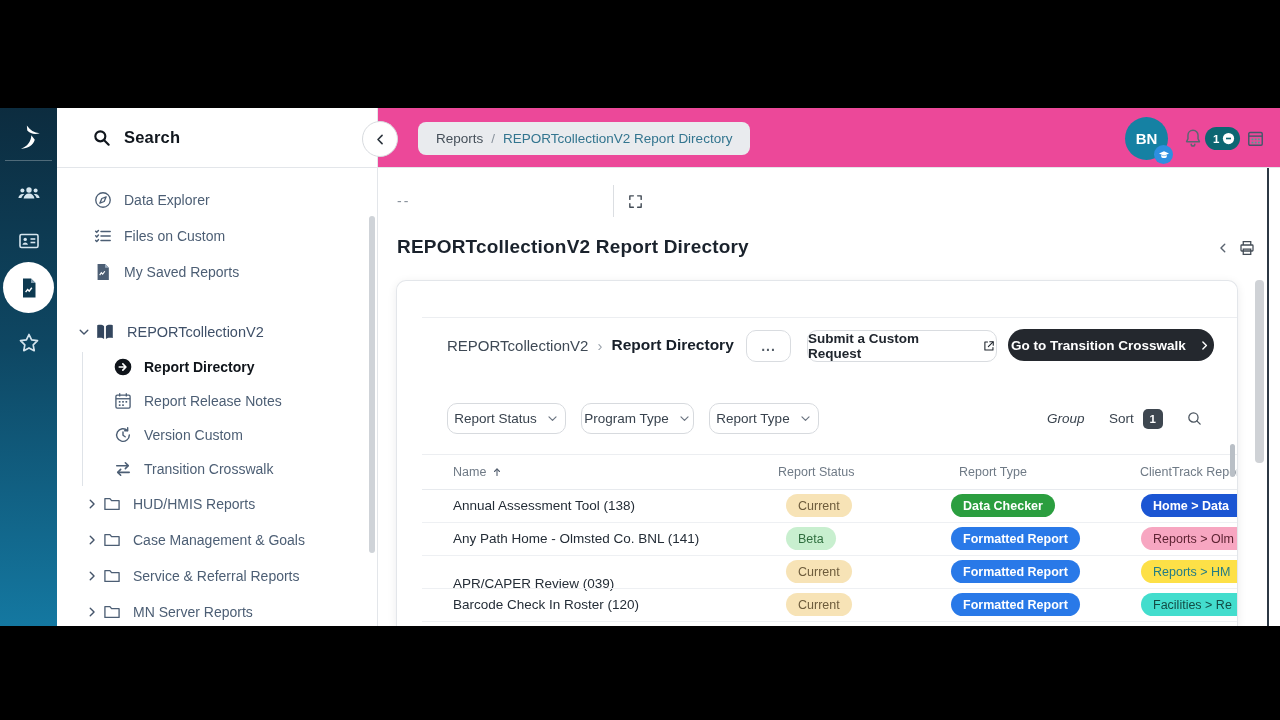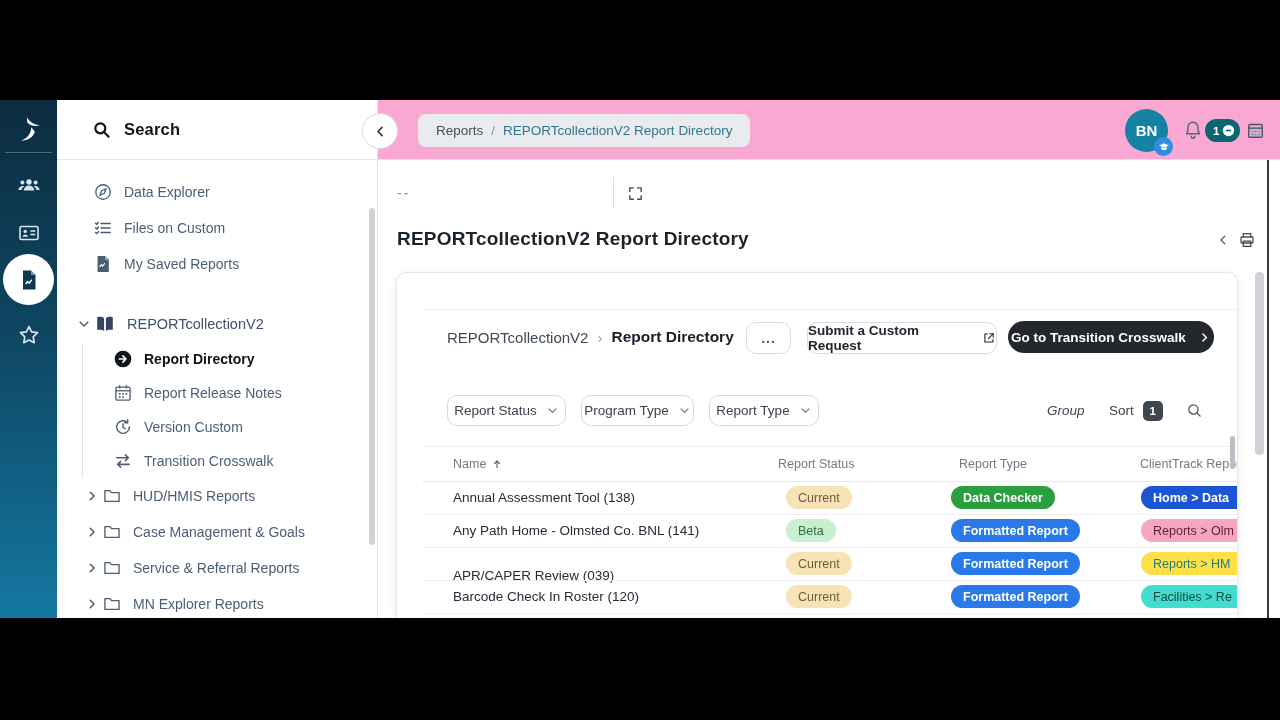--- a/index.html
+++ b/index.html
@@ -1,17 +1,17 @@
 <!DOCTYPE html>
 <html><head>
 <meta charset="utf-8">
 <style>
   html,body{margin:0;padding:0;background:#000;}
   #stage{position:relative;width:1280px;height:660px;background:#000;overflow:hidden;
-         font-family:"Liberation Sans",sans-serif;-webkit-font-smoothing:antialiased;}
+         font-family:"Liberation Sans",sans-serif;margin-top:8px;-webkit-font-smoothing:antialiased;}
   .app{position:absolute;left:0;top:100px;width:1280px;height:518px;background:#fff;}
 
   
   .rail{position:absolute;left:0;top:0;width:57px;height:100%;
         background:linear-gradient(180deg,#0c2c3f 0%,#0e4763 46%,#1478a1 100%);}
   .rail-logo{position:absolute;left:0;top:8px;width:57px;height:42px;display:flex;align-items:center;justify-content:center;}
   .rail-div{position:absolute;left:5px;right:5px;top:52px;height:1px;background:rgba(255,255,255,.28);}
   .rail-btn{position:absolute;left:0;width:57px;display:flex;justify-content:center;color:#d5e5ee;cursor:pointer;}
   .rail-circle{position:absolute;left:3px;top:154px;width:51px;height:51px;border-radius:50%;background:#fff;
                display:flex;align-items:center;justify-content:center;color:#0d3950;cursor:pointer;}
@@ -29,21 +29,21 @@
   .child{height:34px;padding-left:56px;}
   .child.active{color:#0f141a;font-weight:bold;}
   .folder-item{height:36px;padding-left:28px;}
   .chev{width:14px;height:14px;margin-right:3px;color:#44546a;flex:0 0 auto;}
   .nav-ic{width:20px;height:20px;flex:0 0 auto;}
   .parent .nav-ic{width:22px;height:22px;color:#33465e;}
   .indent-line{position:absolute;left:25px;top:244px;width:1px;height:134px;background:#dfe3e8;}
   .sb-scroll{position:absolute;right:2px;top:108px;width:6px;height:337px;background:#cfd3d8;border-radius:3px;cursor:pointer;}
 
   
-  .topbar{position:absolute;left:378px;top:0;width:902px;height:60px;background:#f9a8d4;border-bottom:1px solid #e3e6ea;box-sizing:border-box;}
+  .topbar{position:absolute;left:378px;top:0;width:902px;height:60px;background:#ec4899;border-bottom:1px solid #e3e6ea;box-sizing:border-box;}
   .collapse-btn{position:absolute;left:362px;top:13px;width:36px;height:36px;border-radius:50%;background:#fff;
                 border:1px solid #d8dbdf;box-sizing:border-box;display:flex;align-items:center;justify-content:center;
                 color:#2b333c;z-index:6;cursor:pointer;}
   .crumb-pill{position:absolute;left:40px;top:14px;height:33px;background:#e9ebee;border-radius:8px;
               display:flex;align-items:center;gap:8px;padding:0 18px;font-size:13.5px;cursor:pointer;}
   .crumb-section{color:#454f59;}
   .crumb-sep{color:#8a939d;}
   .crumb-page{color:#33758f;}
   .avatar{position:absolute;left:747px;top:9px;width:43px;height:43px;border-radius:50%;background:#1581a3;color:#fff;
           font-weight:bold;font-size:15px;display:flex;align-items:center;justify-content:center;cursor:pointer;}
@@ -281,21 +281,21 @@
             </svg>
           <span class="lbl">Service &amp; Referral Reports</span>
         </div>
         <div class="nav-item folder-item">
           <svg class="chev" viewBox="0 0 24 24" fill="none" stroke="currentColor" stroke-width="2.4" stroke-linecap="round" stroke-linejoin="round">
               <path d="M9 5.5L15.5 12 9 18.5"></path>
             </svg>
           <svg class="nav-ic" viewBox="0 0 24 24" fill="none" stroke="currentColor" stroke-width="1.6" stroke-linejoin="round">
               <path d="M3.5 5.5h6l2 2.5h9v10.5h-17z"></path>
             </svg>
-          <span class="lbl">MN Explorer Reports</span>
+          <span class="lbl">MN Server Reports</span>
         </div>
       </div>
 
       <div class="indent-line"></div>
       <div class="sb-scroll"></div>
     </div>
 
     <div class="topbar">
       <div class="crumb-pill">
         <span class="crumb-section">Reports</span>

